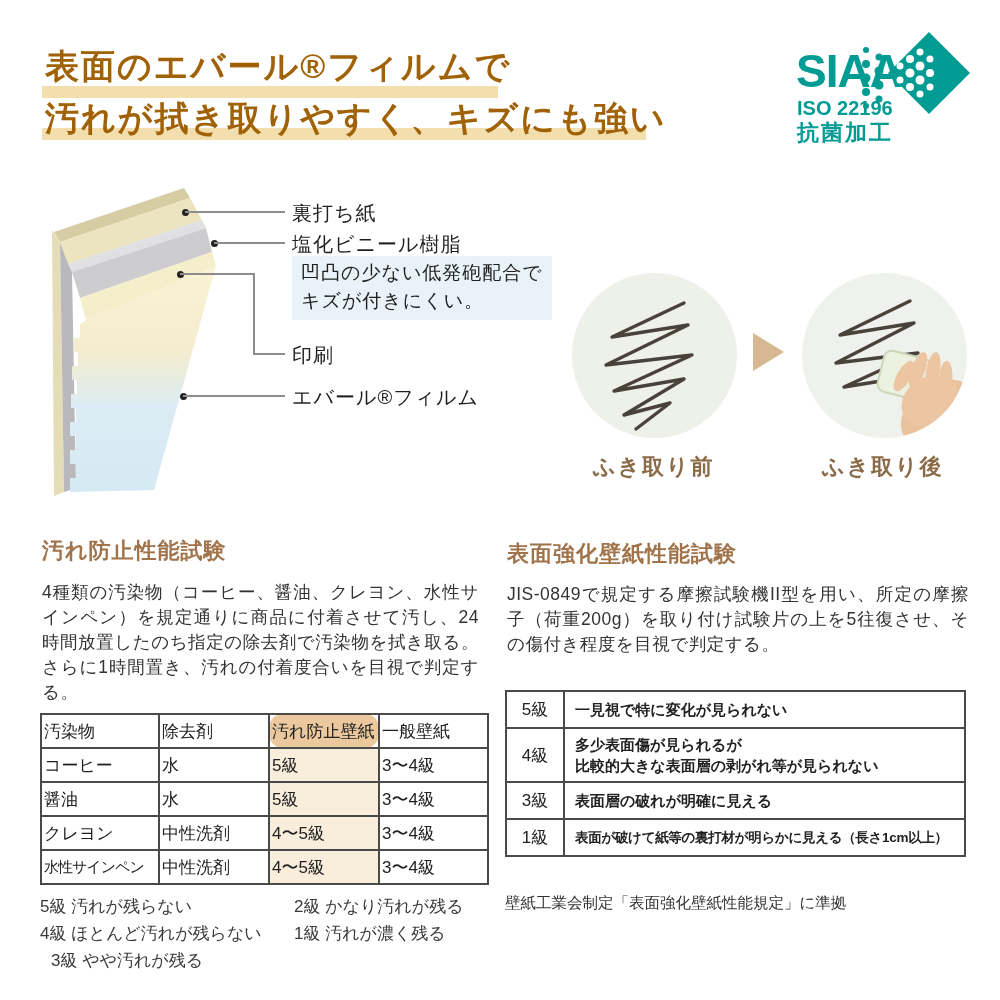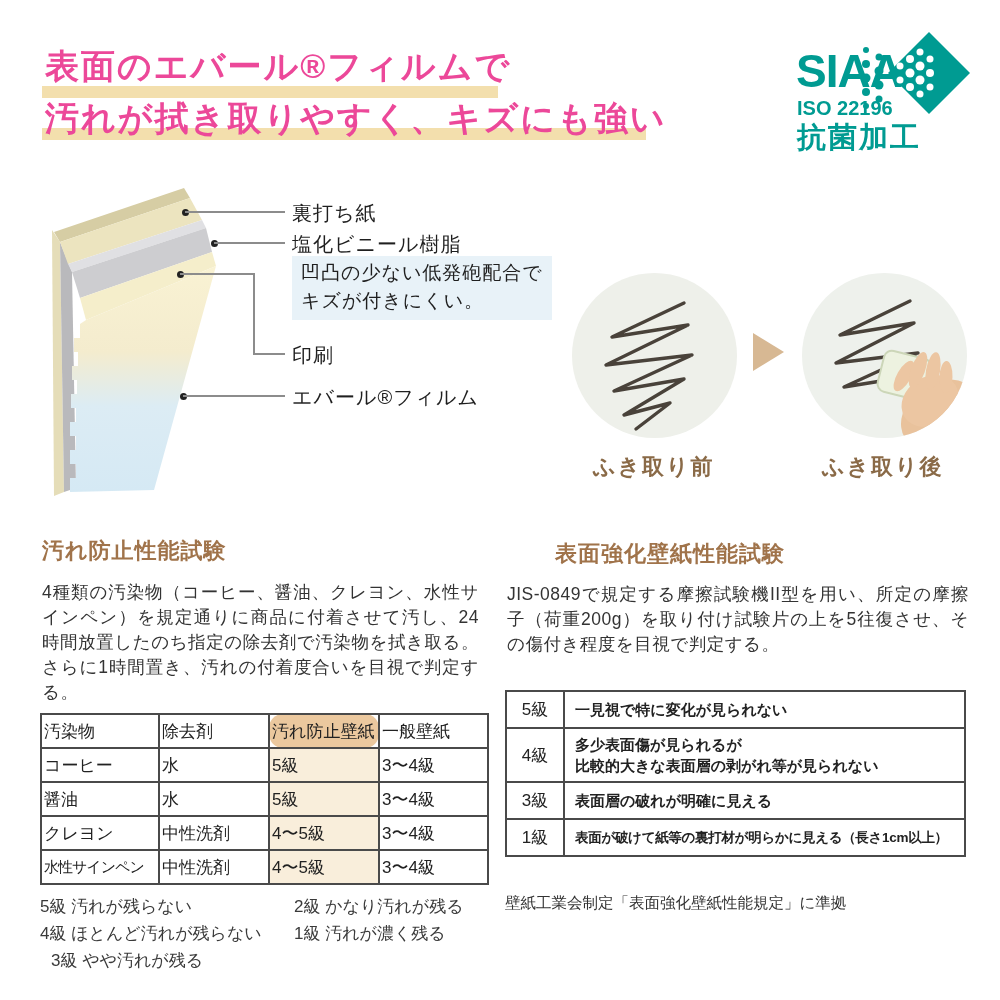--- a/index.html
+++ b/index.html
@@ -1,28 +1,28 @@
 <!DOCTYPE html>
 <html><head>
 <meta charset="utf-8">
 <style>
   html,body{margin:0;padding:0;background:#ffffff;}
   .page{position:relative;width:1000px;height:1000px;background:#ffffff;overflow:hidden;
         font-family:"Liberation Sans","DejaVu Sans",sans-serif;color:#333;}
 
   
   .hl-bar{position:absolute;height:12px;background:#f3dfad;}
-  .hl-line{position:absolute;left:45px;font-size:34px;font-weight:700;color:#ec4899;
+  .hl-line{position:absolute;left:45px;font-size:34px;font-weight:700;color:#a16207;
            letter-spacing:2px;white-space:nowrap;}
 
   
   .siaa-brand{position:absolute;left:796px;top:44px;font-size:46px;font-weight:900;
               color:#009b92;letter-spacing:-1px;}
   .siaa-iso{position:absolute;left:797px;top:97px;font-size:20px;font-weight:700;color:#009b92;}
-  .siaa-kohkin{position:absolute;left:797px;top:118px;font-size:29px;font-weight:700;
+  .siaa-kohkin{position:absolute;left:797px;top:118px;font-size:22px;font-weight:700;
                color:#009b92;letter-spacing:2px;}
   .siaa-mark{position:absolute;left:858px;top:28px;}
 
   
   .slab{position:absolute;left:30px;top:170px;}
   .dot{position:absolute;width:7px;height:7px;border-radius:50%;background:#222;}
   .lead{position:absolute;background:#8c8c8c;}
   .layer-label{position:absolute;font-size:20px;color:#1f1f1f;white-space:nowrap;letter-spacing:1px;}
   .note-box{position:absolute;left:292px;top:256px;background:#e8f2f8;padding:3px 9px 5px 9px;
             font-size:19px;line-height:28px;color:#1f1f1f;letter-spacing:1px;white-space:nowrap;}
@@ -216,21 +216,21 @@
     </tr>
   </tbody>
     </table>
 
   <div class="legend-line" style="left:40px;top:893px;">5級 汚れが残らない</div>
   <div class="legend-line" style="left:40px;top:920px;">4級 ほとんど汚れが残らない</div>
   <div class="legend-line" style="left:40px;top:947px;margin-left:11px;">3級 やや汚れが残る</div>
   <div class="legend-line" style="left:294px;top:893px;">2級 かなり汚れが残る</div>
   <div class="legend-line" style="left:294px;top:920px;">1級 汚れが濃く残る</div>
 
-  <div class="sec-title" style="left:507px;top:539px;margin-left:48px;">表面強化壁紙性能試験</div>
+  <div class="sec-title" style="left:507px;top:539px;">表面強化壁紙性能試験</div>
   <div class="sec-desc" style="left:507px;top:582px;width:462px;">JIS-0849で規定する摩擦試験機II型を用い、所定の摩擦子（荷重200g）を取り付け試験片の上を5往復させ、その傷付き程度を目視で判定する。</div>
 
   <table class="str-table" style="width:461px;">
     <tbody>
         <tr>
       <td class="grade">5級</td>
       <td class="desc">
             <div class="desc-l1">一見視で特に変化が見られない</div>
           </td>
     </tr>

